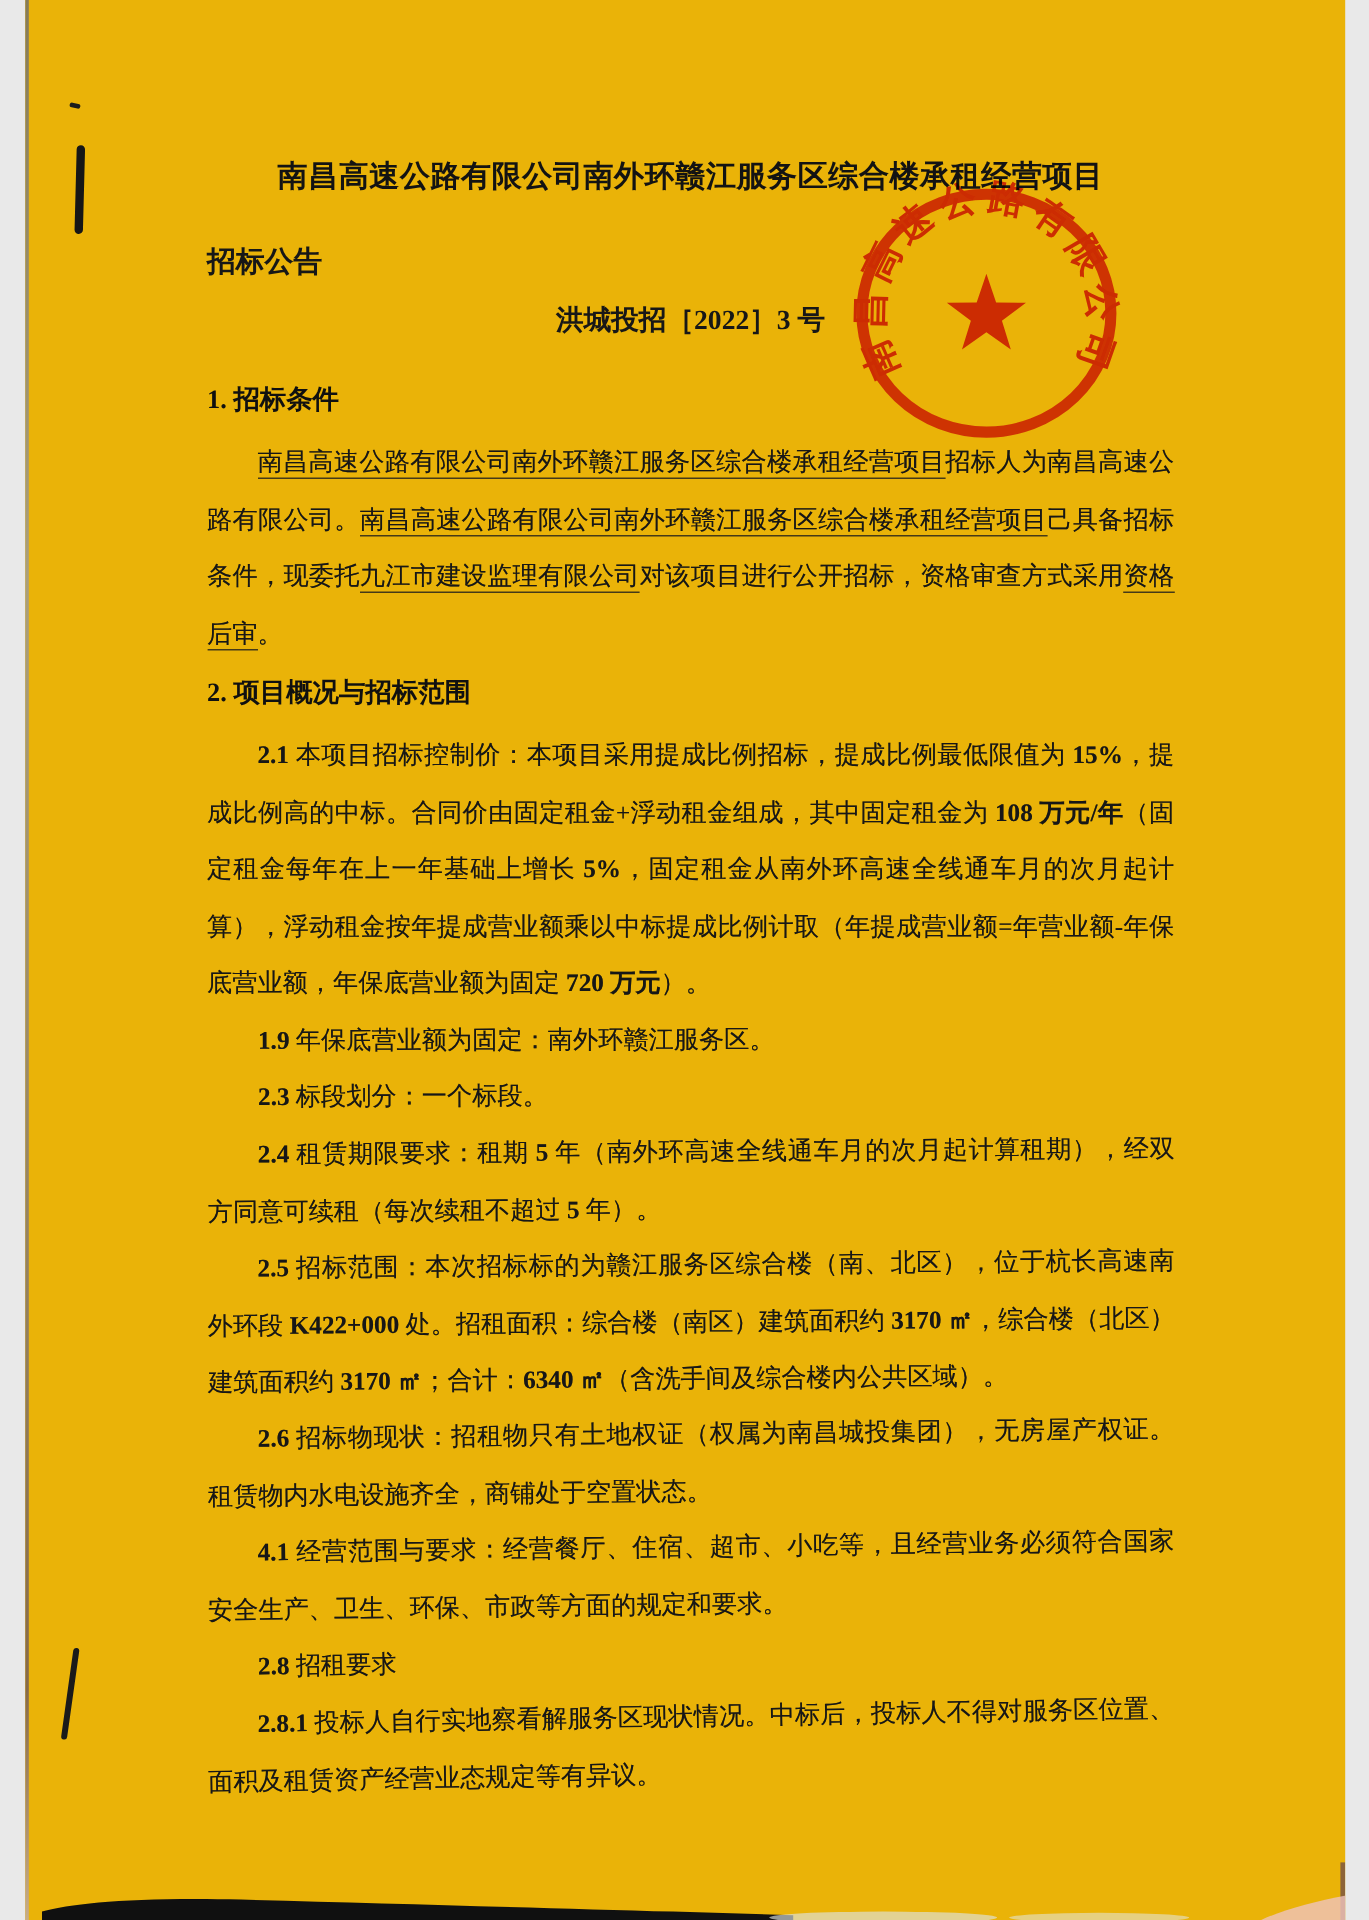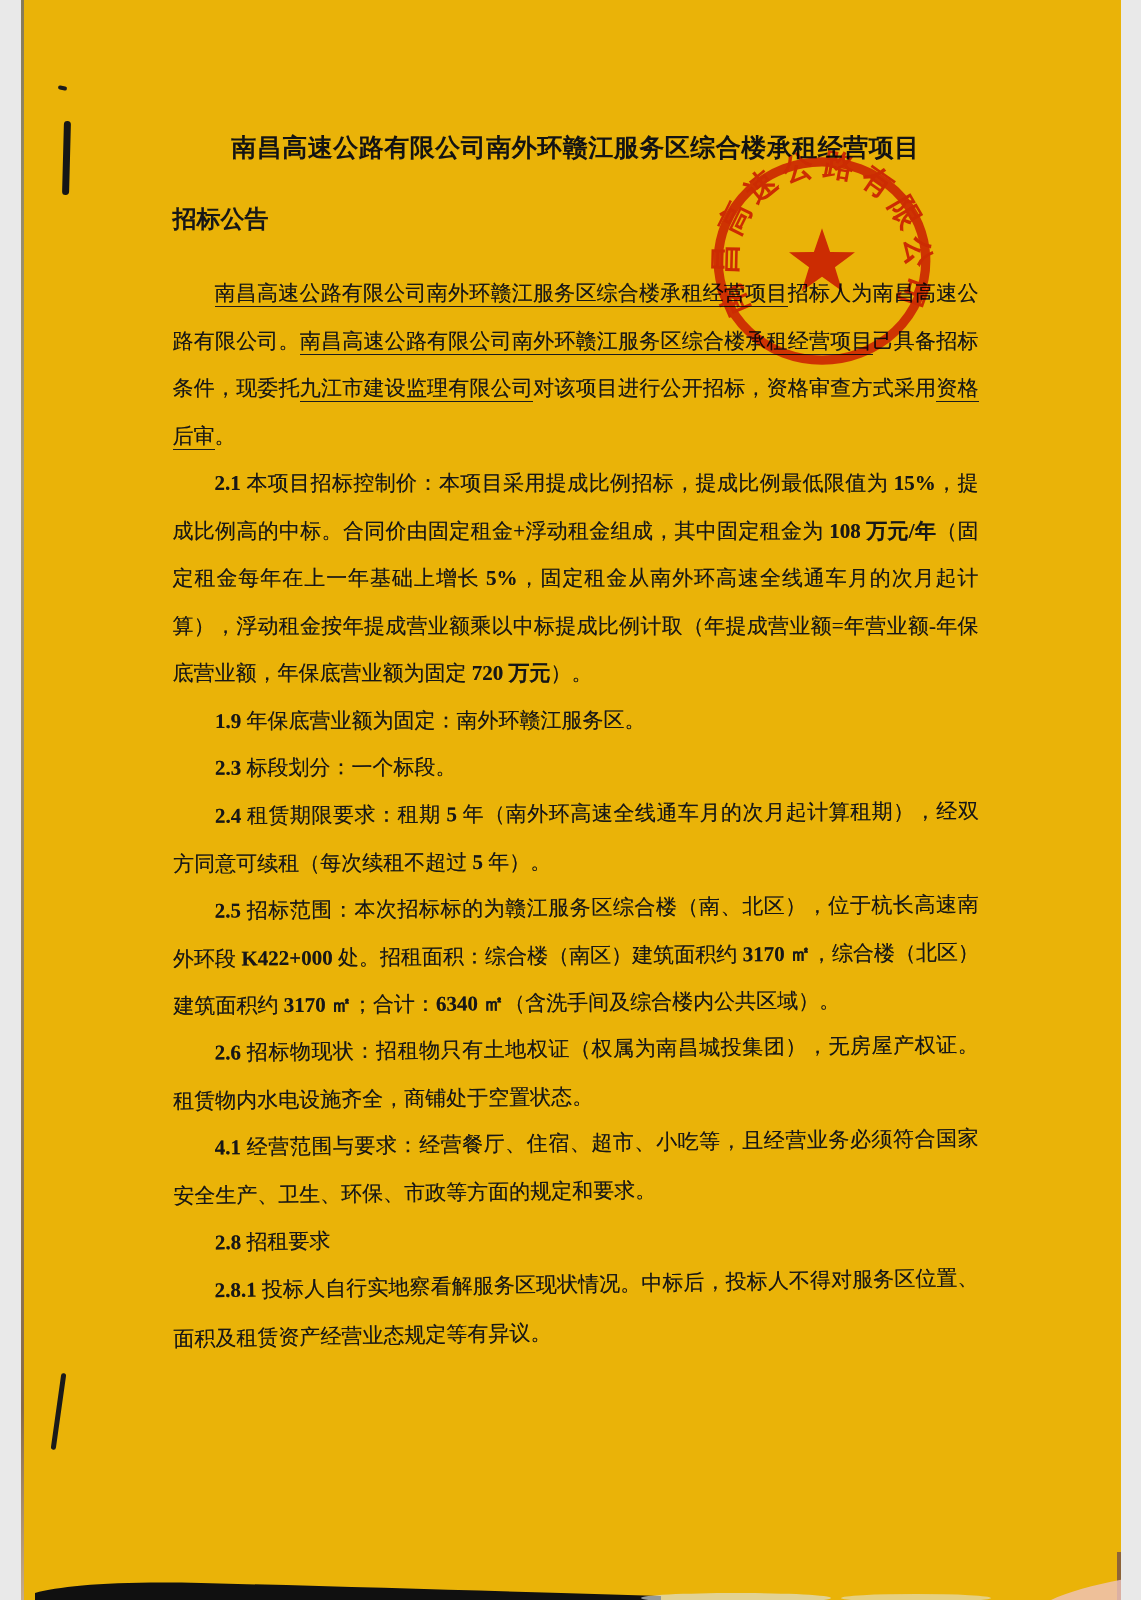--- a/index.html
+++ b/index.html
@@ -108,22 +108,25 @@
   <svg class="bottom-band" viewBox="0 0 1141 32" preserveAspectRatio="none">
     <path d="M14 32 L14 25 C 40 18, 90 13, 180 15 C 300 18, 430 22, 540 25 L 640 28 L 640 32 Z" fill="#101010"></path>
     <ellipse cx="715" cy="30" rx="95" ry="5" fill="#dde4e0" opacity="0.65"></ellipse>
     <ellipse cx="895" cy="30" rx="75" ry="4" fill="#e2e8e5" opacity="0.55"></ellipse>
     <path d="M1030 32 L1141 32 L1141 6 C 1105 9, 1055 20, 1030 32 Z" fill="#efc3be" opacity="0.8"></path>
   </svg>
 
   <div class="content">
     <div class="title">南昌高速公路有限公司南外环赣江服务区综合楼承租经营项目</div>
     <div class="subtitle">招标公告</div>
+    <div class="docno">洪城投招［2022］3 号</div>
     <div class="sections">
+        <div class="sec-heading">1. 招标条件</div>
         <p class="para"><span class="u">南昌高速公路有限公司南外环赣江服务区综合楼承租经营项目</span><span>招标人为南昌高速公路有限公司。</span><span class="u">南昌高速公路有限公司南外环赣江服务区综合楼承租经营项目</span><span>己具备招标条件，现委托</span><span class="u">九江市建设监理有限公司</span><span>对该项目进行公开招标，资格审查方式采用</span><span class="u">资格后审</span><span>。</span></p>
+        <div class="sec-heading">2. 项目概况与招标范围</div>
         <p class="para" style="transform: rotate(0deg);"><span class="b">2.1 </span><span>本项目招标控制价：本项目采用提成比例招标，提成比例最低限值为 </span><span class="b">15%</span><span>，提成比例高的中标。合同价由固定租金+浮动租金组成，其中固定租金为 </span><span class="b">108 万元/年</span><span>（固定租金每年在上一年基础上增长 </span><span class="b">5%</span><span>，固定租金从南外环高速全线通车月的次月起计算），浮动租金按年提成营业额乘以中标提成比例计取（年提成营业额=年营业额-年保底营业额，年保底营业额为固定 </span><span class="b">720 万元</span><span>）。</span></p>
         <p class="para" style="transform: rotate(-0.12deg);"><span class="b">1.9 </span><span>年保底营业额为固定：南外环赣江服务区。</span></p>
         <p class="para" style="transform: rotate(-0.24deg);"><span class="b">2.3 </span><span>标段划分：一个标段。</span></p>
         <p class="para" style="transform: rotate(-0.36deg);"><span class="b">2.4 </span><span>租赁期限要求：租期 </span><span class="b">5</span><span> 年（南外环高速全线通车月的次月起计算租期），经双方同意可续租（每次续租不超过 </span><span class="b">5</span><span> 年）。</span></p>
         <p class="para" style="transform: rotate(-0.48deg);"><span class="b">2.5 </span><span>招标范围：本次招标标的为赣江服务区综合楼（南、北区），位于杭长高速南外环段 </span><span class="b">K422+000</span><span> 处。招租面积：综合楼（南区）建筑面积约 </span><span class="b">3170 ㎡</span><span>，综合楼（北区）建筑面积约 </span><span class="b">3170 ㎡</span><span>；合计：</span><span class="b">6340 ㎡</span><span>（含洗手间及综合楼内公共区域）。</span></p>
         <p class="para" style="transform: rotate(-0.6deg);"><span class="b">2.6 </span><span>招标物现状：招租物只有土地权证（权属为南昌城投集团），无房屋产权证。租赁物内水电设施齐全，商铺处于空置状态。</span></p>
         <p class="para" style="transform: rotate(-0.72deg);"><span class="b">4.1 </span><span>经营范围与要求：经营餐厅、住宿、超市、小吃等，且经营业务必须符合国家安全生产、卫生、环保、市政等方面的规定和要求。</span></p>
         <p class="para" style="transform: rotate(-0.84deg);"><span class="b">2.8 </span><span>招租要求</span></p>
         <p class="para" style="transform: rotate(-0.96deg);"><span class="b">2.8.1 </span><span>投标人自行实地察看解服务区现状情况。中标后，投标人不得对服务区位置、面积及租赁资产经营业态规定等有异议。</span></p>
       </div>

